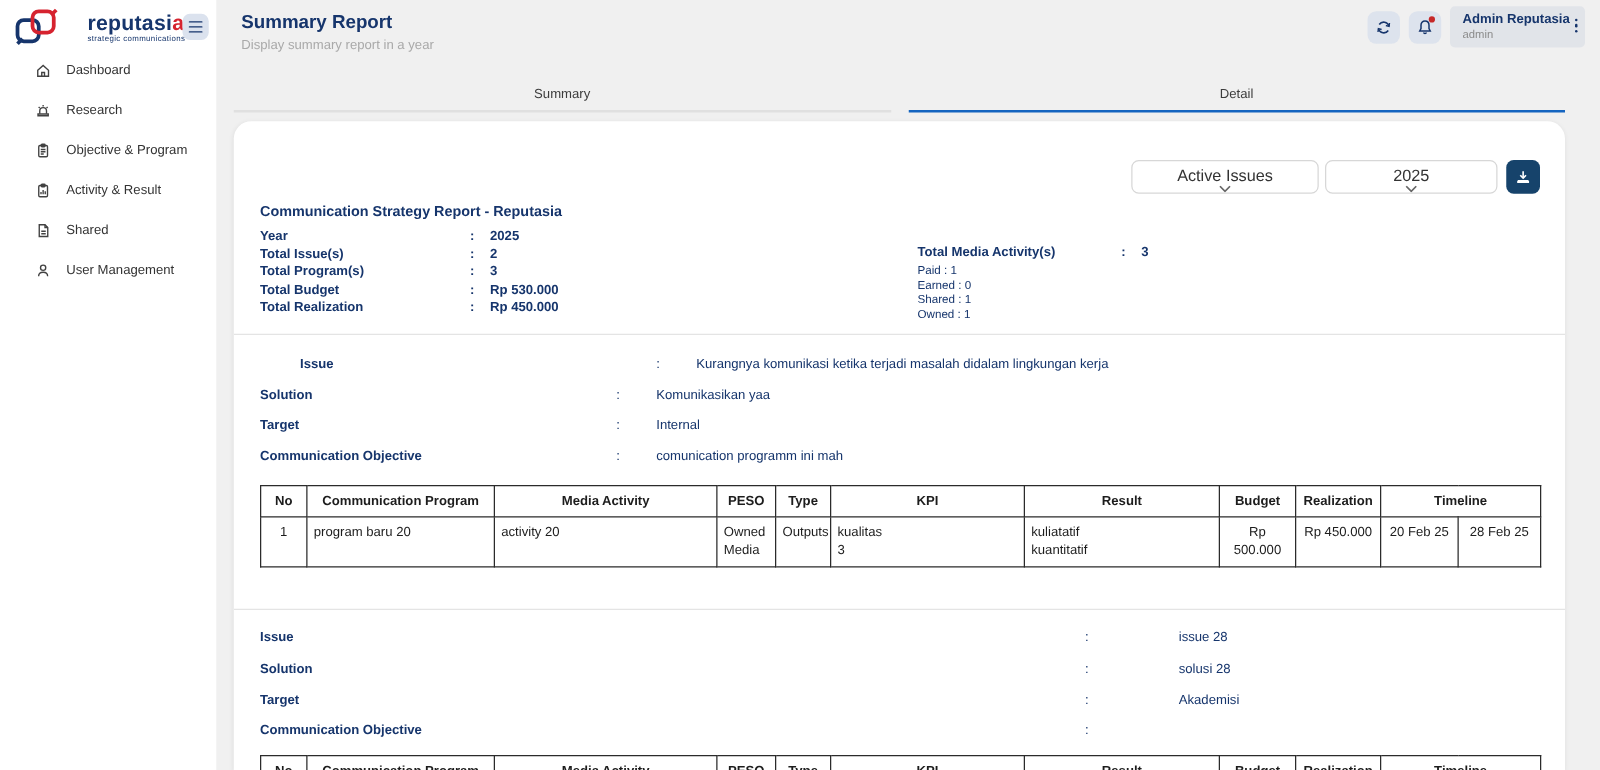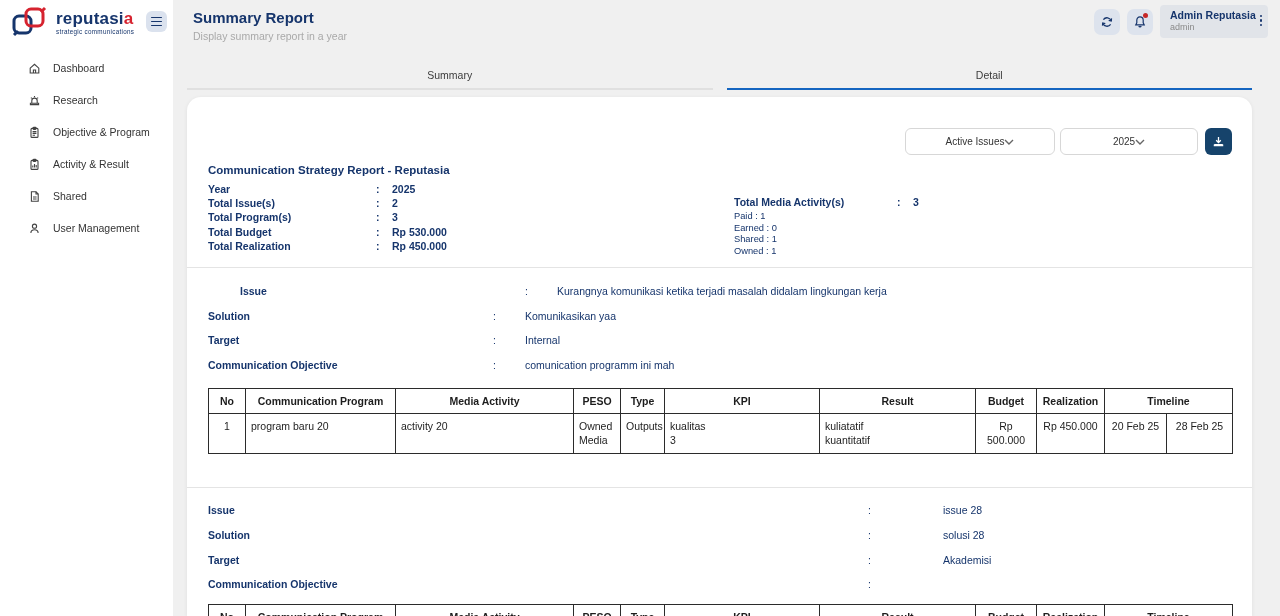--- a/index.html
+++ b/index.html
@@ -1,27 +1,27 @@
 <!DOCTYPE html>
 <html><head>
 <meta charset="utf-8">
 <style>
   * { margin:0; padding:0; box-sizing:border-box; }
   html,body { width:1280px; height:616px; overflow:hidden; }
   body { font-family:"Liberation Sans", sans-serif; background:#f0f0f0; position:relative; color:#222; }
 
   
   .sidebar { position:absolute; left:0; top:0; width:173px; height:616px; background:#ffffff; z-index:3; }
-  .logo { position:absolute; left:10px; top:4px; display:flex; align-items:center; gap:6px; cursor:pointer; }
+  .logo { position:absolute; left:10px; top:4px; display:flex; align-items:center; gap:20px; cursor:pointer; }
   .logo-name { font-size:17px; font-weight:600; color:#16356c; letter-spacing:.2px; line-height:17px; }
   .logo-name .accent { color:#d6232f; }
   .logo-tag { font-size:6.3px; color:#16356c; letter-spacing:.3px; margin-top:1px; text-align:right; }
   .hamburger { position:absolute; left:146px; top:11px; width:21px; height:21px; background:#dbe2ee; border:none; border-radius:6px; cursor:pointer; display:flex; flex-direction:column; justify-content:center; align-items:center; gap:2.5px; }
   .hamburger span { display:block; width:11px; height:1.6px; background:#16356c; border-radius:1px; }
-  .nav { position:absolute; left:0; top:52px; width:173px; }
+  .nav { position:absolute; left:0; top:40px; width:173px; }
   .nav-item { display:flex; align-items:center; gap:12px; height:32px; padding-left:28px; cursor:pointer; font-size:10.5px; color:#333; }
   .nav-icon { width:13px; height:13px; display:inline-flex; }
 
   
   .page-title { position:absolute; left:193px; top:9px; font-size:15px; font-weight:bold; color:#16356c; }
   .page-subtitle { position:absolute; left:193px; top:30px; font-size:10.5px; color:#a9a9a9; }
   .icon-btn { position:absolute; width:26px; height:26px; top:9px; background:#dde3ed; border:none; border-radius:7px; cursor:pointer; display:flex; align-items:center; justify-content:center; }
   .btn-refresh { left:1094px; }
   .btn-bell { left:1127px; }
   .bell-dot { position:absolute; top:4px; right:5px; width:5px; height:5px; border-radius:50%; background:#c62828; }
@@ -32,21 +32,21 @@
   .kebab i { width:2.4px; height:2.4px; border-radius:50%; background:#16356c; }
 
   
   .tabbar { position:absolute; left:187px; top:60px; width:1065px; height:30px; display:flex; gap:14px; }
   .tab { flex:1; text-align:center; font-size:10.5px; color:#3c3c3c; padding-top:9px; border-bottom:2px solid #e0e0e0; cursor:pointer; }
   .tab.active { border-bottom-color:#1565c0; }
 
   
   .card { position:absolute; left:187px; top:97px; width:1065px; height:519px; background:#fff; border-radius:14px 14px 0 0; box-shadow:0 1px 4px rgba(0,0,0,.07); overflow:hidden; }
 
-  .select { position:absolute; height:27px; background:#fff; border:1px solid #d7d7d7; border-radius:6px; font-size:10px; color:#333; display:flex; align-items:center; justify-content:center; padding:0 10px; cursor:pointer; }
+  .select { position:absolute; height:27px; background:#fff; border:1px solid #d7d7d7; border-radius:6px; font-size:13px; color:#333; display:flex; align-items:center; justify-content:flex-end; padding:0 10px; cursor:pointer;flex-direction:column; }
   .sel-issues { left:718px; top:31px; width:150px; }
   .sel-year { left:873px; top:31px; width:138px; }
   .btn-download { position:absolute; left:1018px; top:31px; width:27px; height:27px; background:#16436b; border:none; border-radius:6px; cursor:pointer; display:flex; align-items:center; justify-content:center; }
 
   .report-title { position:absolute; left:21px; top:67px; font-size:11.5px; font-weight:bold; color:#16356c; }
 
   .stats-left { position:absolute; left:21px; top:85px; font-size:10.5px; font-weight:bold; color:#16356c; line-height:14.2px; }
   .stats-left .sl { display:inline-block; width:168px; }
   .stats-left .sc { display:inline-block; width:16px; }
   .stats-right { position:absolute; left:547px; top:99px; color:#16356c; }

